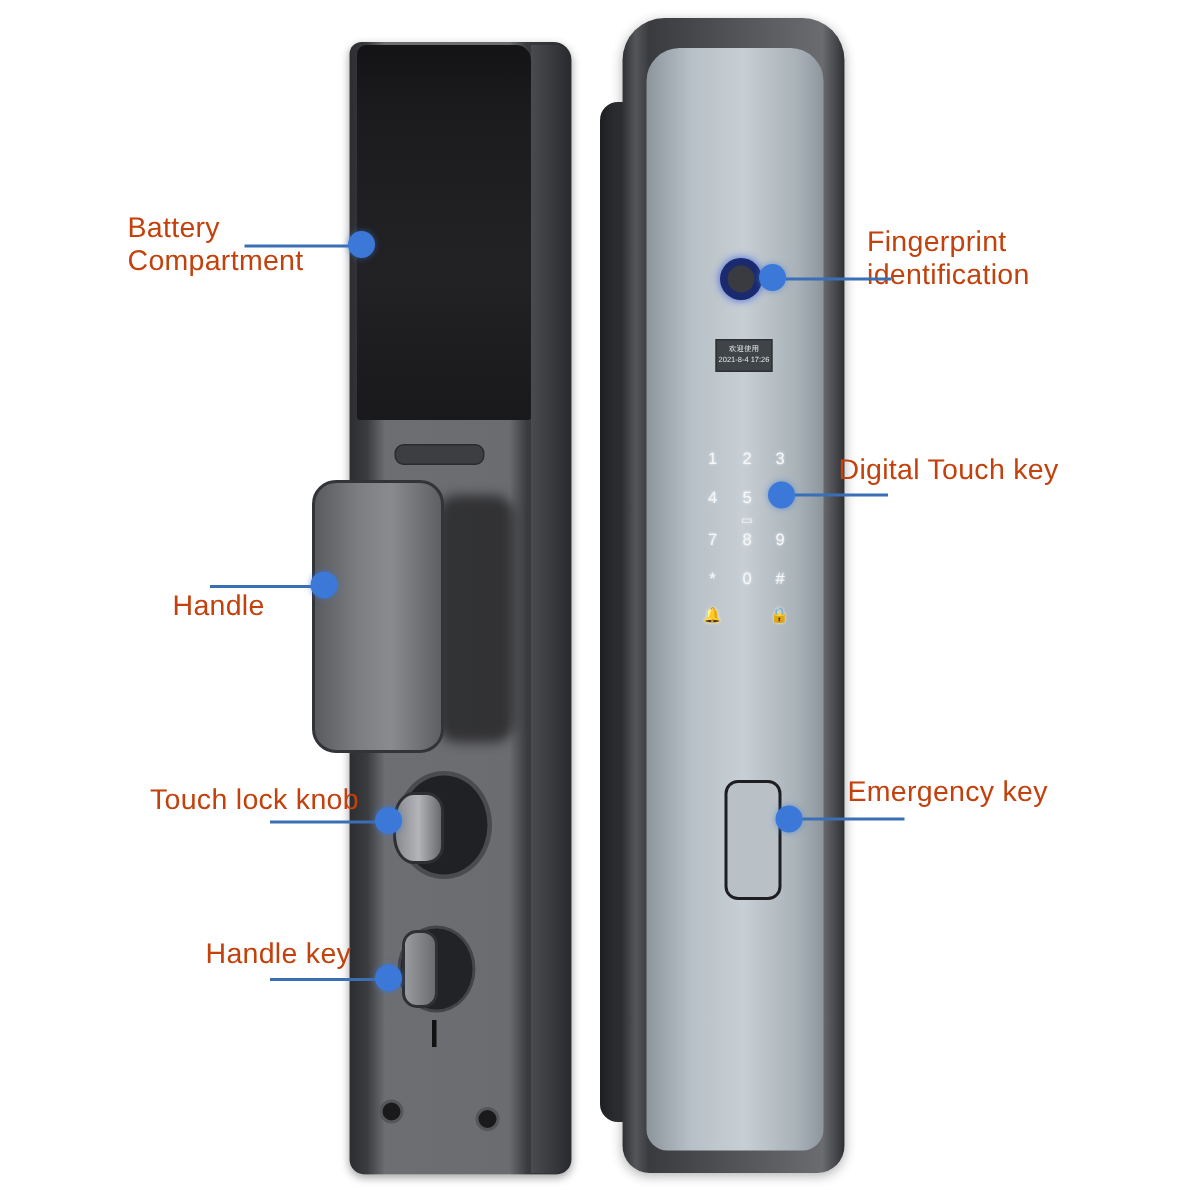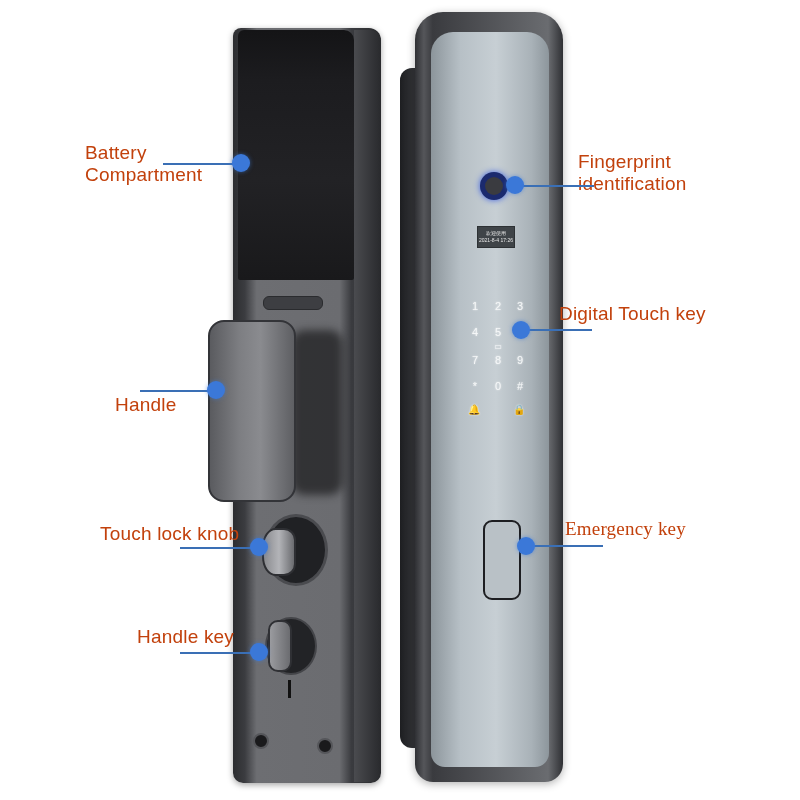--- a/index.html
+++ b/index.html
@@ -98,19 +98,19 @@
 <div class="dot" style="left:512px;top:321px;"></div>
 
 <div class="label" style="left:115px;top:366px;margin-top:28px;">Handle</div>
 <div class="line" style="left:140px;top:390px;width:74px;"></div>
 <div class="dot" style="left:207px;top:381px;"></div>
 
 <div class="label" style="left:100px;top:523px;">Touch lock knob</div>
 <div class="line" style="left:180px;top:547px;width:78px;"></div>
 <div class="dot" style="left:250px;top:538px;"></div>
 
-<div class="label" style="left:565px;top:518px;font-family:Liberation Serif, serif;">Emergency key</div>
+<div class="label" style="left:565px;top:518px;">Emergency key</div>
 <div class="line" style="left:533px;top:545px;width:70px;"></div>
 <div class="dot" style="left:517px;top:537px;"></div>
 
 <div class="label" style="left:137px;top:626px;">Handle key</div>
 <div class="line" style="left:180px;top:652px;width:78px;"></div>
 <div class="dot" style="left:250px;top:643px;"></div>
 
 </body></html>

